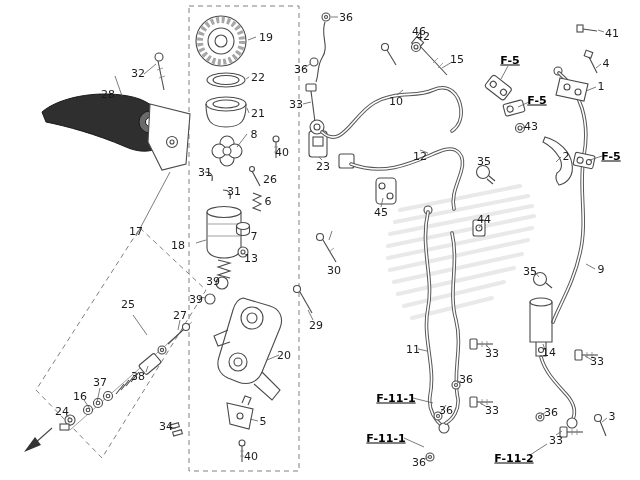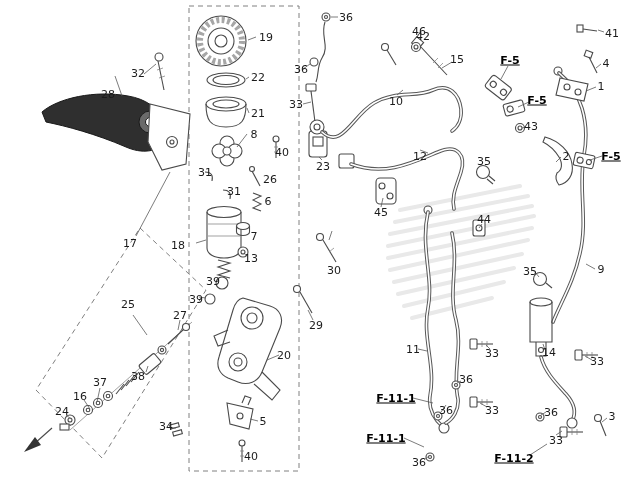--- a/index.html
+++ b/index.html
@@ -450,21 +450,21 @@
       <div class="lbl" style="left: 282px; top: 152px;">40</div>
       <div class="lbl" style="left: 323px; top: 166px;">23</div>
       <div class="lbl" style="left: 420px; top: 156px;">12</div>
       <div class="lbl" style="left: 566px; top: 156px;">2</div>
       <div class="lbl bold" style="left: 611px; top: 156px;">F-5</div>
       <div class="lbl" style="left: 270px; top: 179px;">26</div>
       <div class="lbl" style="left: 205px; top: 172px;">31</div>
       <div class="lbl" style="left: 234px; top: 191px;">31</div>
       <div class="lbl" style="left: 484px; top: 161px;">35</div>
       <div class="lbl" style="left: 268px; top: 201px;">6</div>
-      <div class="lbl" style="left: 130px; top: 231px; margin-top: 12px;">17</div>
+      <div class="lbl" style="left: 136px; top: 231px;">17</div>
       <div class="lbl" style="left: 381px; top: 212px;">45</div>
       <div class="lbl" style="left: 484px; top: 219px;">44</div>
       <div class="lbl" style="left: 334px; top: 226px; margin-top: 44px;">30</div>
       <div class="lbl" style="left: 254px; top: 236px;">7</div>
       <div class="lbl" style="left: 178px; top: 245px;">18</div>
       <div class="lbl" style="left: 251px; top: 258px;">13</div>
       <div class="lbl" style="left: 530px; top: 271px;">35</div>
       <div class="lbl" style="left: 601px; top: 269px;">9</div>
       <div class="lbl" style="left: 213px; top: 281px;">39</div>
       <div class="lbl" style="left: 196px; top: 299px;">39</div>

